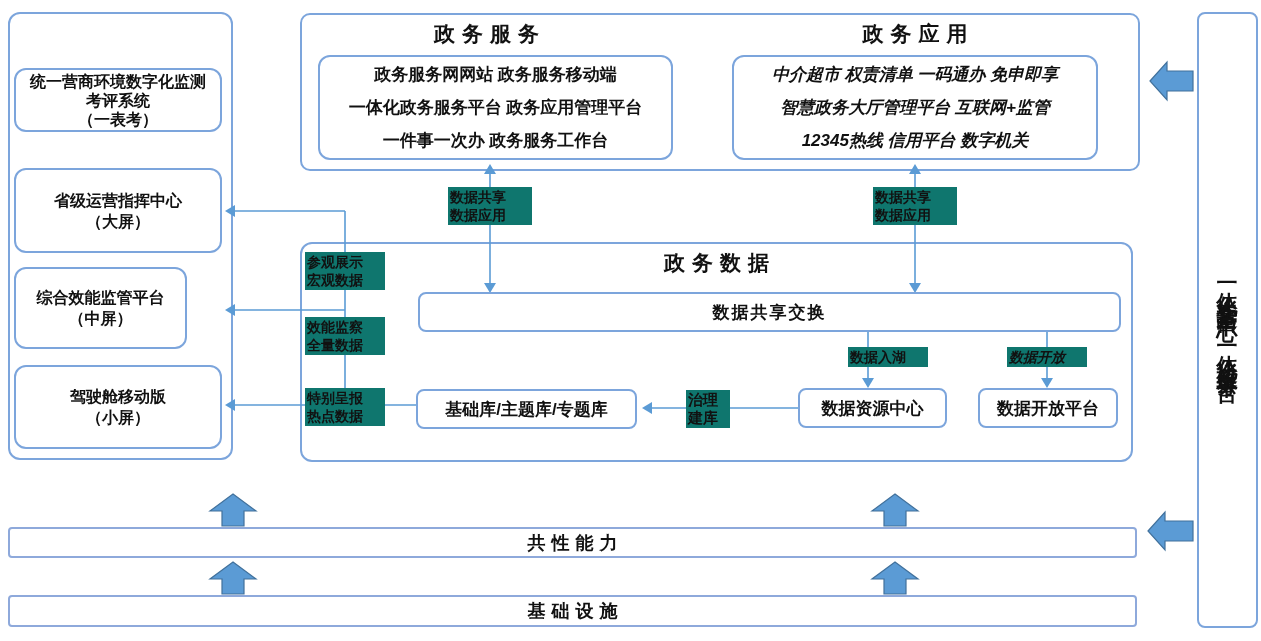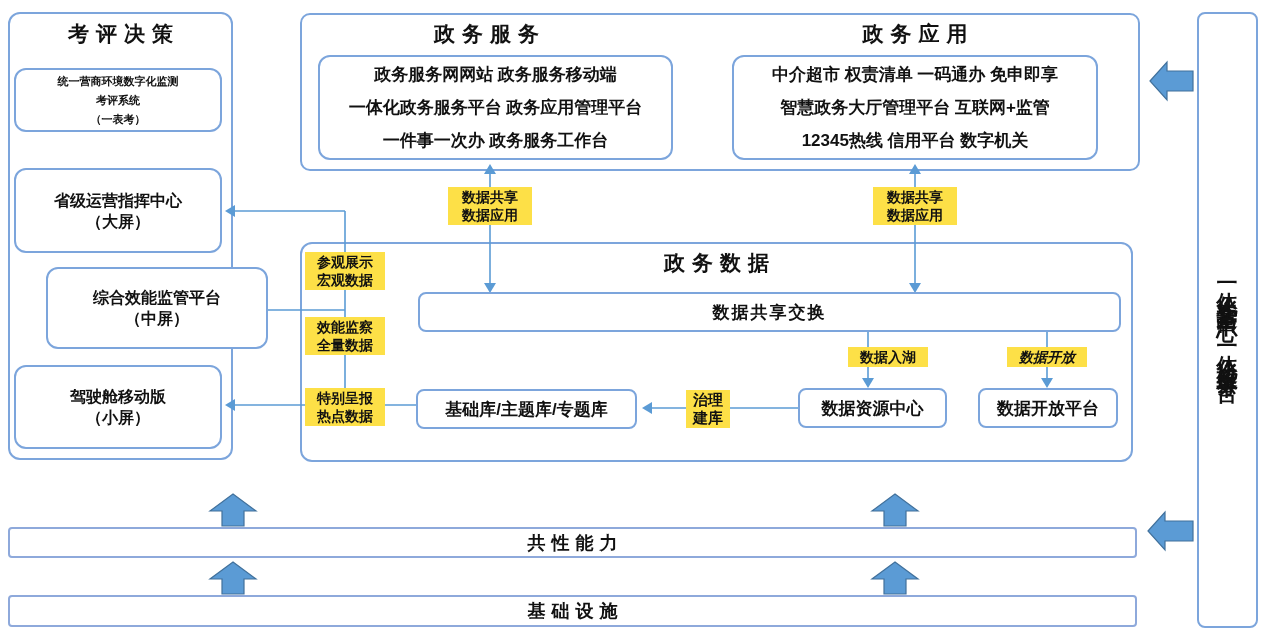--- a/index.html
+++ b/index.html
@@ -7,21 +7,21 @@
     position:relative;width:1261px;height:641px;background:#ffffff;
     font-family:"Liberation Sans","DejaVu Sans",sans-serif;
     font-weight:bold;color:#111;overflow:hidden;
   }
   .stage *{box-sizing:border-box;}
   .box{position:absolute;background:#fff;border:2px solid #7ca5dc;}
   .outer{z-index:1;border-radius:12px;}
   .inner{z-index:3;border-radius:12px;display:flex;flex-direction:column;justify-content:center;align-items:center;text-align:center;}
   .bar{z-index:3;border-radius:4px;border:2px solid #8ea9db;display:flex;align-items:center;justify-content:center;}
   .title{position:absolute;z-index:3;text-align:center;font-size:21px;letter-spacing:7px;text-indent:7px;}
-  .lbl{position:absolute;z-index:4;background:#fde047;text-align:center;font-size:14px;line-height:18px;padding:1px 2px;}
+  .lbl{position:absolute;z-index:4;background:#0f766e;text-align:left;font-size:14px;line-height:18px;padding:1px 2px;}
   #svg-layer{position:absolute;left:0;top:0;z-index:2;}
   .l-left{font-size:16px;line-height:21px;}
   .l-top{font-size:17px;line-height:33px;}
   .vpanel{
     position:absolute;z-index:3;background:#fff;border:2px solid #7ca5dc;border-radius:8px;
     display:flex;align-items:center;justify-content:center;
   }
   .vtext{writing-mode:vertical-rl;text-orientation:upright;font-size:21px;letter-spacing:4px;line-height:1;}
 </style>
 </head>
@@ -57,54 +57,53 @@
       <polygon points="233,494 256,511 244,511 244,526 222,526 222,511 210,511"></polygon>
       <polygon points="233,562 256,579 244,579 244,594 222,594 222,579 210,579"></polygon>
       <polygon points="895,494 918,511 906,511 906,526 884,526 884,511 872,511"></polygon>
       <polygon points="895,562 918,579 906,579 906,594 884,594 884,579 872,579"></polygon>
       <polygon points="1150,81 1167,62 1167,71 1193,71 1193,91 1167,91 1167,100"></polygon>
       <polygon points="1148,531 1165,512 1165,521 1193,521 1193,541 1165,541 1165,550"></polygon>
     </g>
   </svg>
 
   <div class="box outer" style="left:8px;top:12px;width:225px;height:448px;"></div>
-  <div class="title" style="left:8px;top:20px;width:225px;">考评决策</div>
 
-  <div class="box inner" style="left:14px;top:68px;width:208px;height:64px;font-size:11px;line-height:19px;">
+  <div class="box inner" style="left:14px;top:68px;width:208px;height:64px;font-size:16px;line-height:19px;">
     <span>统一营商环境数字化监测</span>
     <span>考评系统</span>
     <span>（一表考）</span>
   </div>
 
   <div class="box inner l-left" style="left:14px;top:168px;width:208px;height:85px;">
     <span>省级运营指挥中心</span>
     <span>（大屏）</span>
   </div>
 
-  <div class="box inner l-left" style="left:14px;top:267px;width:222px;height:82px;margin-left:32px;">
+  <div class="box inner l-left" style="left:14px;top:267px;width:173px;height:82px;">
     <span>综合效能监管平台</span>
     <span>（中屏）</span>
   </div>
 
   <div class="box inner l-left" style="left:14px;top:365px;width:208px;height:84px;">
     <span>驾驶舱移动版</span>
     <span>（小屏）</span>
   </div>
 
   <div class="box outer" style="left:300px;top:13px;width:840px;height:158px;border-radius:10px;"></div>
   <div class="title" style="left:300px;top:20px;width:373px;">政务服务</div>
   <div class="title" style="left:727px;top:20px;width:376px;">政务应用</div>
 
   <div class="box inner l-top" style="left:318px;top:55px;width:355px;height:105px;">
     <span>政务服务网网站 政务服务移动端</span>
     <span>一体化政务服务平台 政务应用管理平台</span>
     <span>一件事一次办 政务服务工作台</span>
   </div>
 
-  <div class="box inner l-top" style="left:732px;top:55px;width:366px;height:105px;">
+  <div class="box inner l-top" style="left:732px;top:55px;width:366px;height:105px;font-style:italic;">
     <span>中介超市 权责清单 一码通办 免申即享</span>
     <span>智慧政务大厅管理平台 互联网+监管</span>
     <span>12345热线 信用平台 数字机关</span>
   </div>
 
   <div class="lbl" style="left:448px;top:187px;width:84px;">
     <div>数据共享</div>
     <div>数据应用</div>
   </div>
   <div class="lbl" style="left:873px;top:187px;width:84px;">

